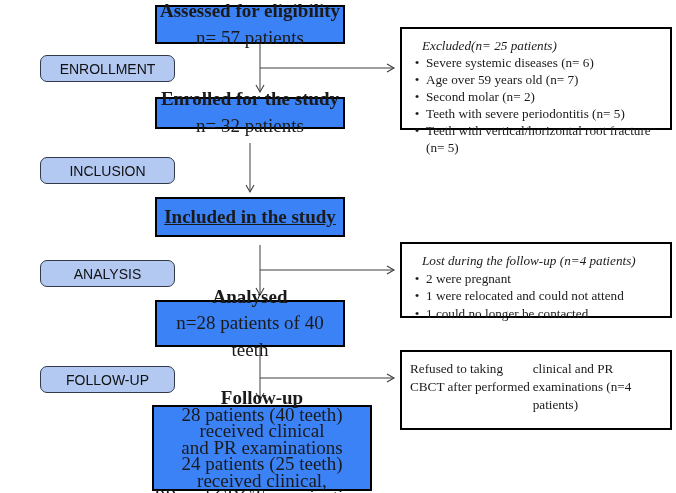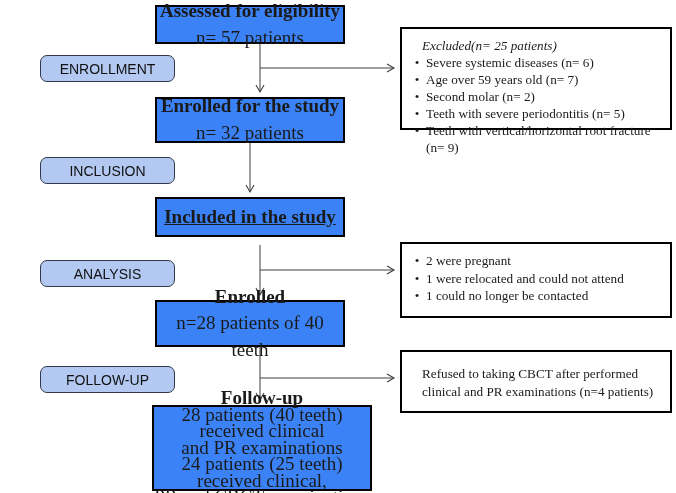--- a/index.html
+++ b/index.html
@@ -30,36 +30,36 @@
   
   .fbox{
     position:absolute;left:155px;width:190px;
     background:#3b82f6;border:2.5px solid #000;
     box-sizing:border-box;
     display:flex;flex-direction:column;align-items:center;justify-content:center;
     text-align:center;font-size:19px;line-height:1.4;
   }
   .fbox .t{font-weight:bold;}
   .b1{top:5px;height:39px;}
-  .b2{top:97px;height:46px;}
+  .b2{top:97px;height:32px;}
   .b3{top:197px;height:40px;text-decoration:underline;}
   .b4{top:300px;height:47px;}
   .b5{top:405px;height:86px;left:152px;width:220px;line-height:16.6px;}
 
   
   .sbox{
     position:absolute;left:400px;width:272px;
     background:#fff;border:2px solid #000;
     box-sizing:border-box;
     font-size:13.2px;line-height:17px;
     padding:8px 6px 6px 6px;
   }
   .s1{top:27px;height:103px;}
   .s2{top:242px;height:76px;line-height:17.5px;}
-  .s3{top:350px;height:63px;display:flex;flex-direction:column;justify-content:center;padding-left:20px;line-height:18px;}
+  .s3{top:350px;height:80px;display:flex;flex-direction:row;justify-content:center;padding-left:8px;line-height:18px;}
   .sbox .t{margin-left:14px;font-style:italic;}
   .bul{display:flex;}
   .bul .dot{width:18px;text-align:center;flex:0 0 18px;}
   .bul .bt{flex:1;}
 </style>
 </head>
 <body>
 
 <div class="canvas">
 
@@ -98,21 +98,21 @@
     <div>n= 57 patients</div>
   </div>
   <div class="fbox b2">
     <div class="t">Enrolled for the study</div>
     <div>n= 32 patients</div>
   </div>
   <div class="fbox b3">
     <div class="t">Included in the study</div>
   </div>
   <div class="fbox b4">
-    <div class="t">Enrolled</div>
+    <div class="t">Analysed</div>
     <div>n=28 patients of 40 teeth</div>
   </div>
   <div class="fbox b5">
     <div class="t">Follow-up</div>
     <div>28 patients (40 teeth) received clinical</div>
     <div>and PR examinations</div>
     <div>24 patients (25 teeth) received clinical,</div>
     <div>PR and CBCT examinations</div>
   </div>
 
@@ -129,25 +129,26 @@
     <div class="bul">
       <span class="dot">•</span>
       <span class="bt">Second molar (n= 2)</span>
     </div>
     <div class="bul">
       <span class="dot">•</span>
       <span class="bt">Teeth with severe periodontitis (n= 5)</span>
     </div>
     <div class="bul">
       <span class="dot">•</span>
-      <span class="bt">Teeth with vertical/horizontal root fracture (n= 9)</span>
+      <span class="bt">Teeth with vertical/horizontal root fracture (n= 5)</span>
     </div>
   </div>
 
   <div class="sbox s2">
+    <div class="t">Lost during the follow-up  (n=4 patients)</div>
     <div class="bul">
       <span class="dot">•</span>
       <span class="bt">2 were pregnant</span>
     </div>
     <div class="bul">
       <span class="dot">•</span>
       <span class="bt">1 were relocated and could not attend</span>
     </div>
     <div class="bul">
       <span class="dot">•</span>

